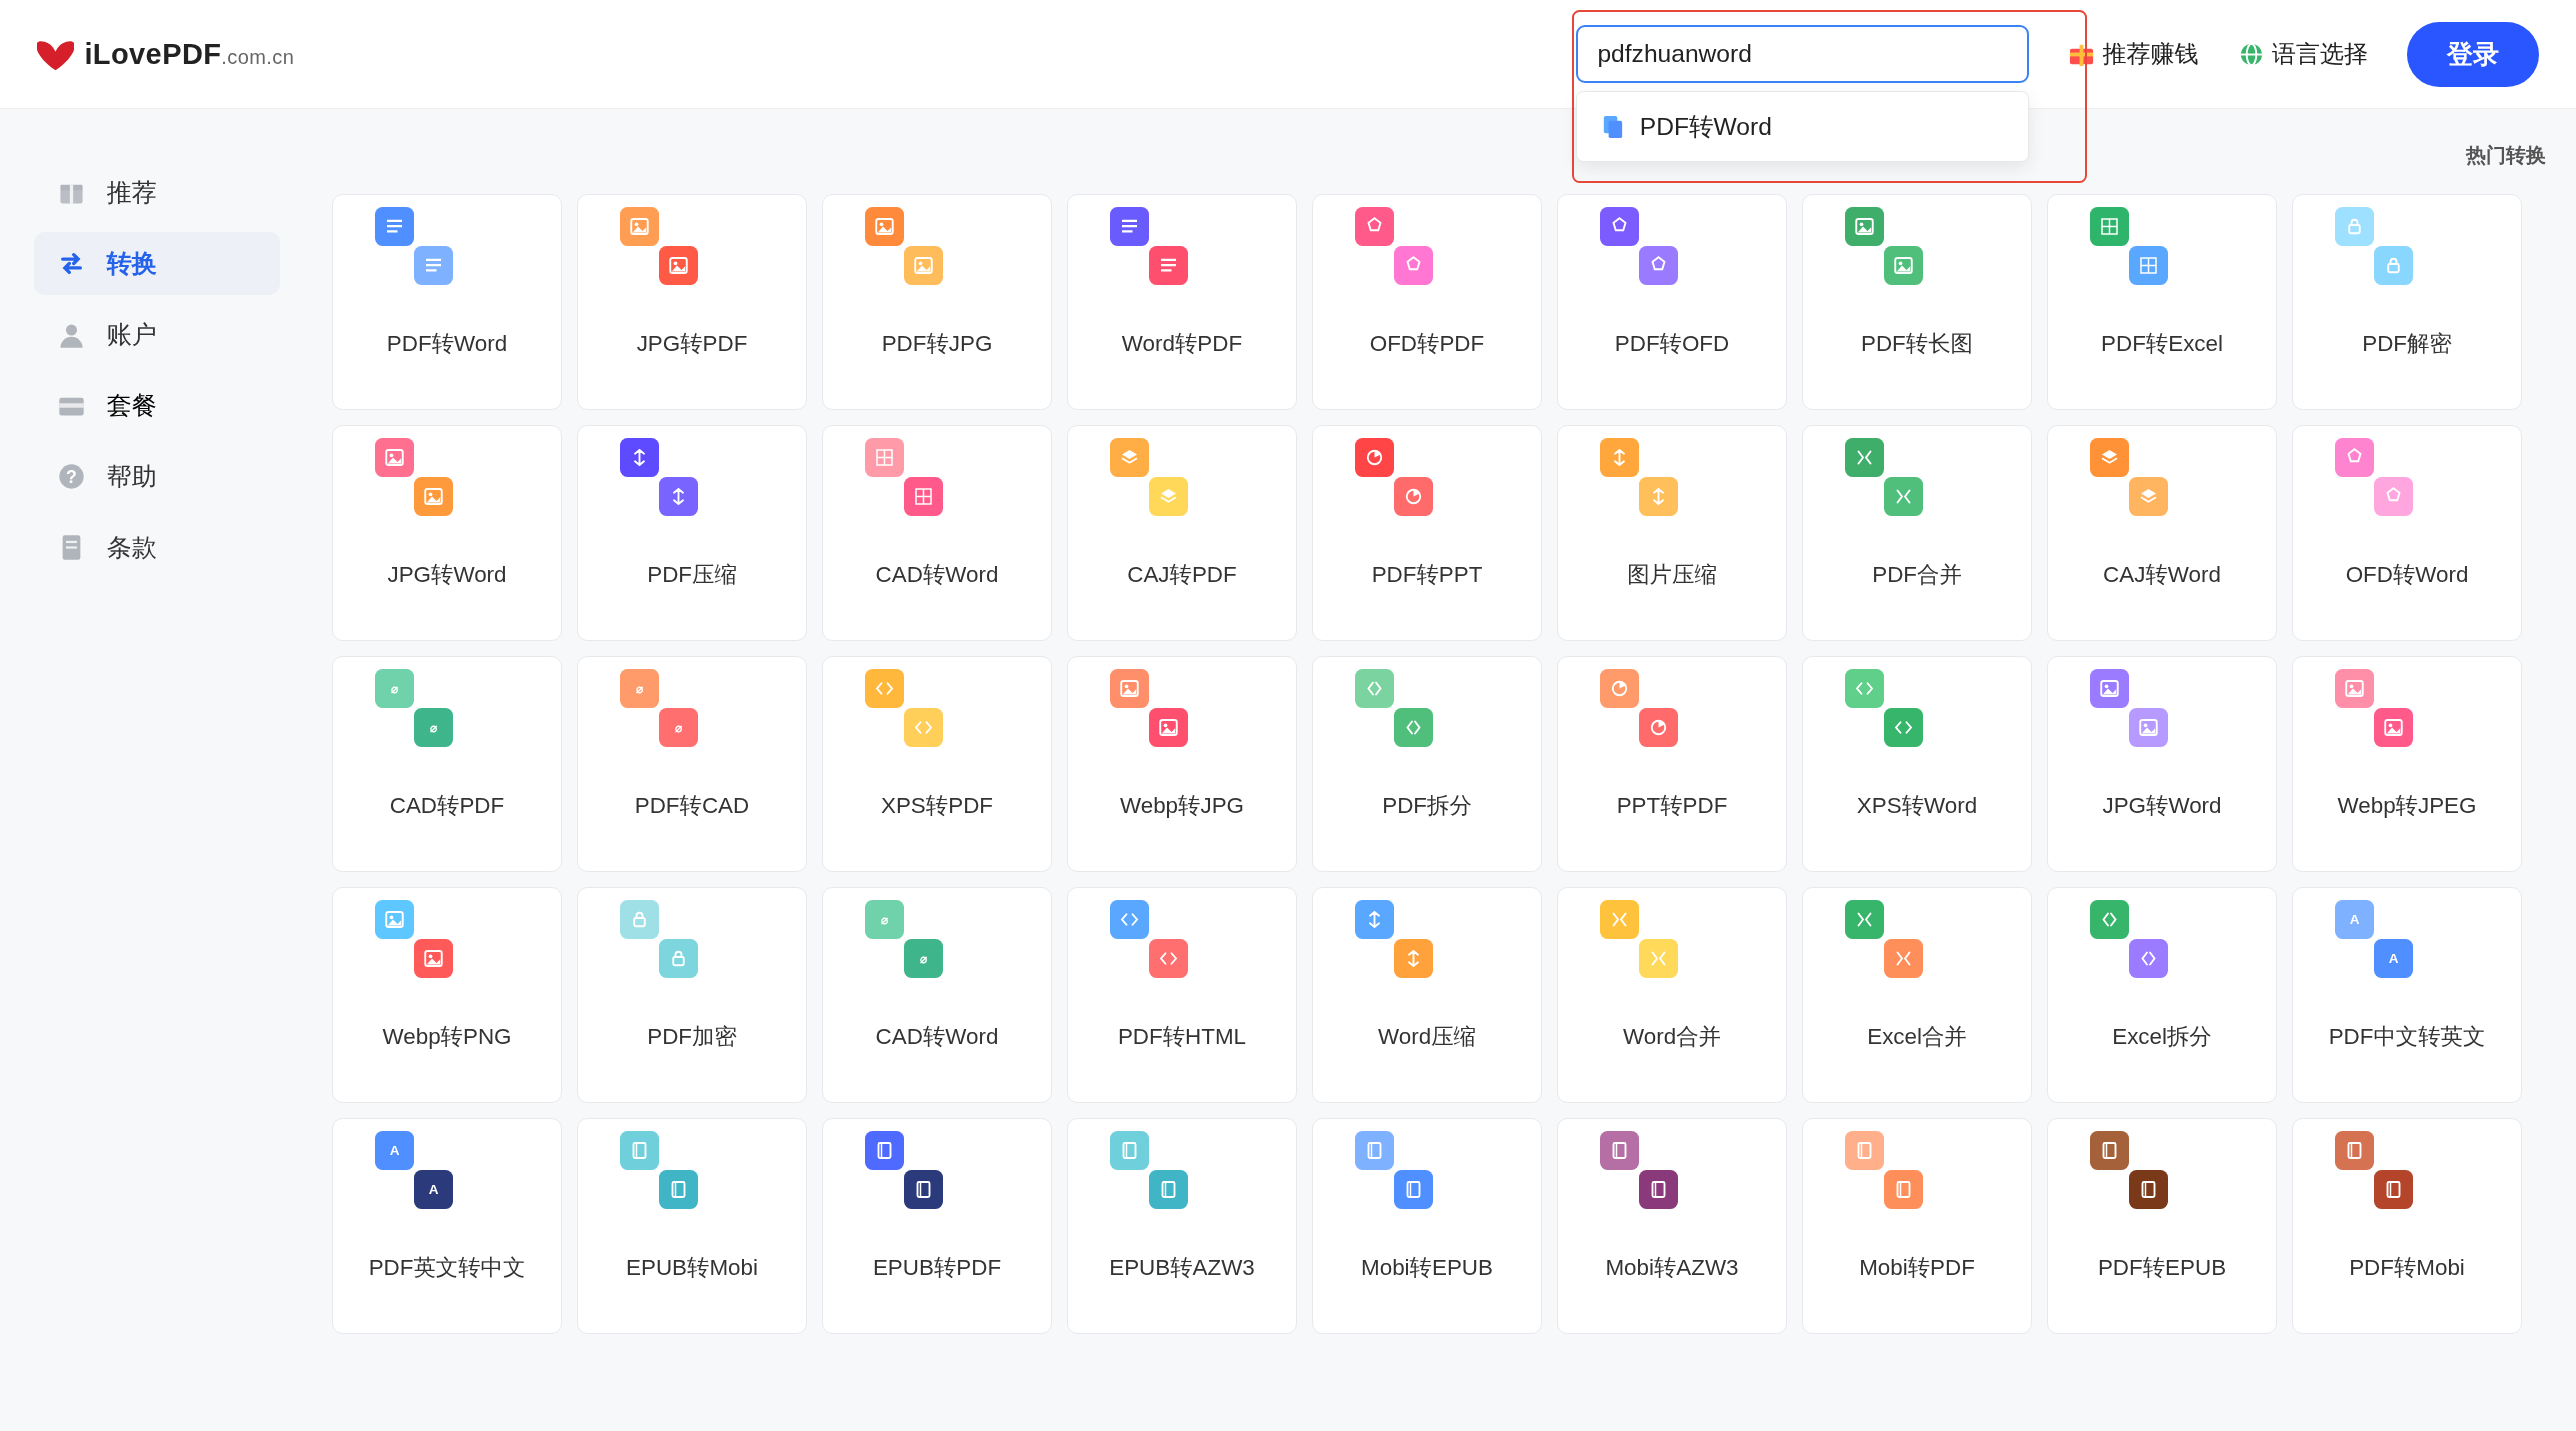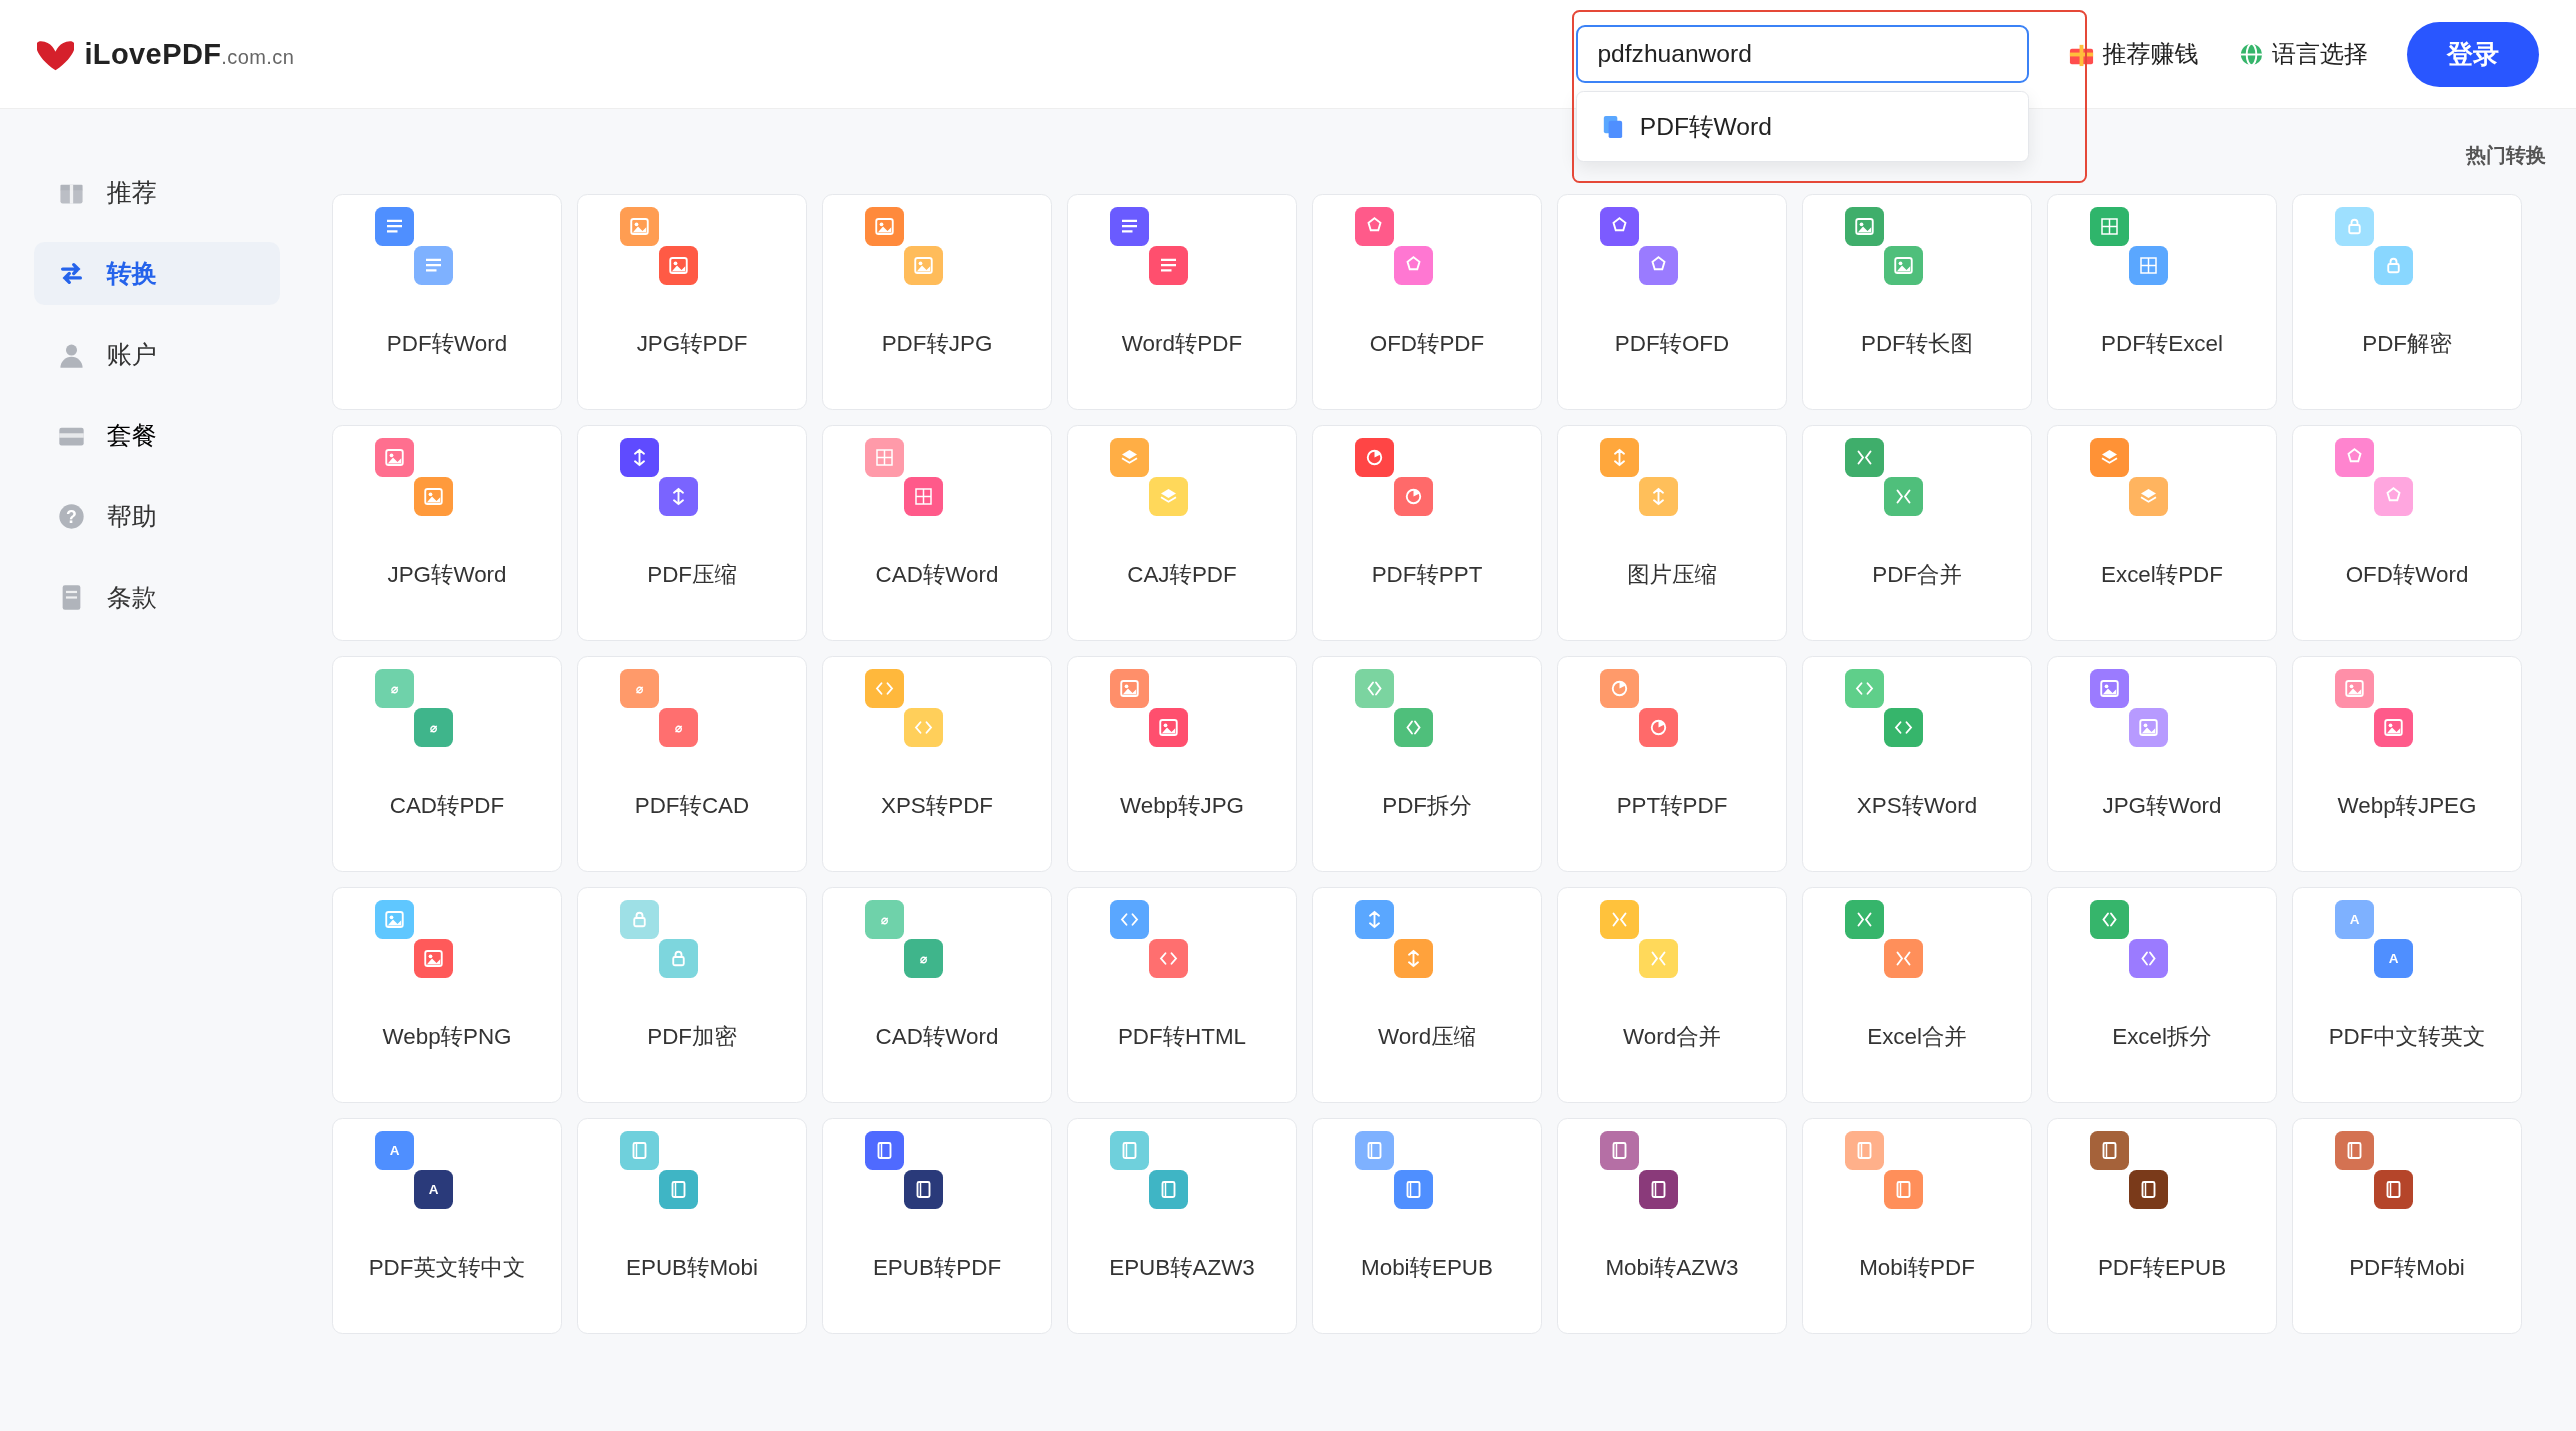--- a/index.html
+++ b/index.html
@@ -23,21 +23,21 @@
 .hlink .ico { width: 27px; height: 27px; display: inline-block; }
 .login-btn { background: #2956ff; color: #fff; border: none; border-radius: 745px; padding: 15px 40px; font-size: 26px; font-weight: 600; cursor: pointer; }
 
 
 .annot { position: absolute; border: 2.2px solid #e54838; border-radius: 7.5px; pointer-events: none; z-index: 30; }
 
 
 .page { display: flex; }
 
 .sidebar { width: 332px; height: calc(1432px - 109px); background: transparent; padding-top: 52px; }
-.sidebar-inner { width: 246px; margin-left: 34px; display: flex; flex-direction: column; gap: 18px; }
+.sidebar-inner { width: 246px; margin-left: 34px; display: flex; flex-direction: column; gap: 8px; }
 .side-item { display: flex; align-items: center; gap: 19.4px; padding: 15px 22.4px; border-radius: 10.4px; font-size: 25px; color: #444; cursor: pointer; }
 .side-item.active { background: #edf1f7; color: #2563eb; font-weight: 600; }
 .side-ico { width: 31px; height: 31px; display: inline-block; }
 
 .main { flex: 1; padding: 33px 30px 0 0; }
 .section-title { font-size: 20px; color: #555; margin: 0 0 25px 10.4px; text-align: right; }
 
 .grid { display: grid; grid-template-columns: repeat(9, 230px); gap: 15px; }
 .tool { height: 216px; background: #fff; border: 1.5px solid #e6e8ec; border-radius: 10.4px; display: flex; flex-direction: column; align-items: center; justify-content: center; gap: 24px; cursor: pointer; }
 .tool-ico { width: 66px; height: 58px; display: inline-block; }
@@ -520,21 +520,21 @@
                   <use href="#i-layer"></use>
                 </svg>
               </span>
         <span class="sq front" style="background:#ff9236">
                 <svg viewBox="0 0 28 28">
                   <use href="#i-layer"></use>
                 </svg>
               </span>
       </span>
     </span>
-    <span class="tool-label">Excel转PDF</span>
+    <span class="tool-label">CAJ转Word</span>
         </div>
         <div class="tool">
     <span class="tool-ico">
       <span class="pair">
         <span class="sq back" style="background:#ffa6df">
                 <svg viewBox="0 0 28 28">
                   <use href="#i-ofd"></use>
                 </svg>
               </span>
         <span class="sq front" style="background:#ff84cf">

